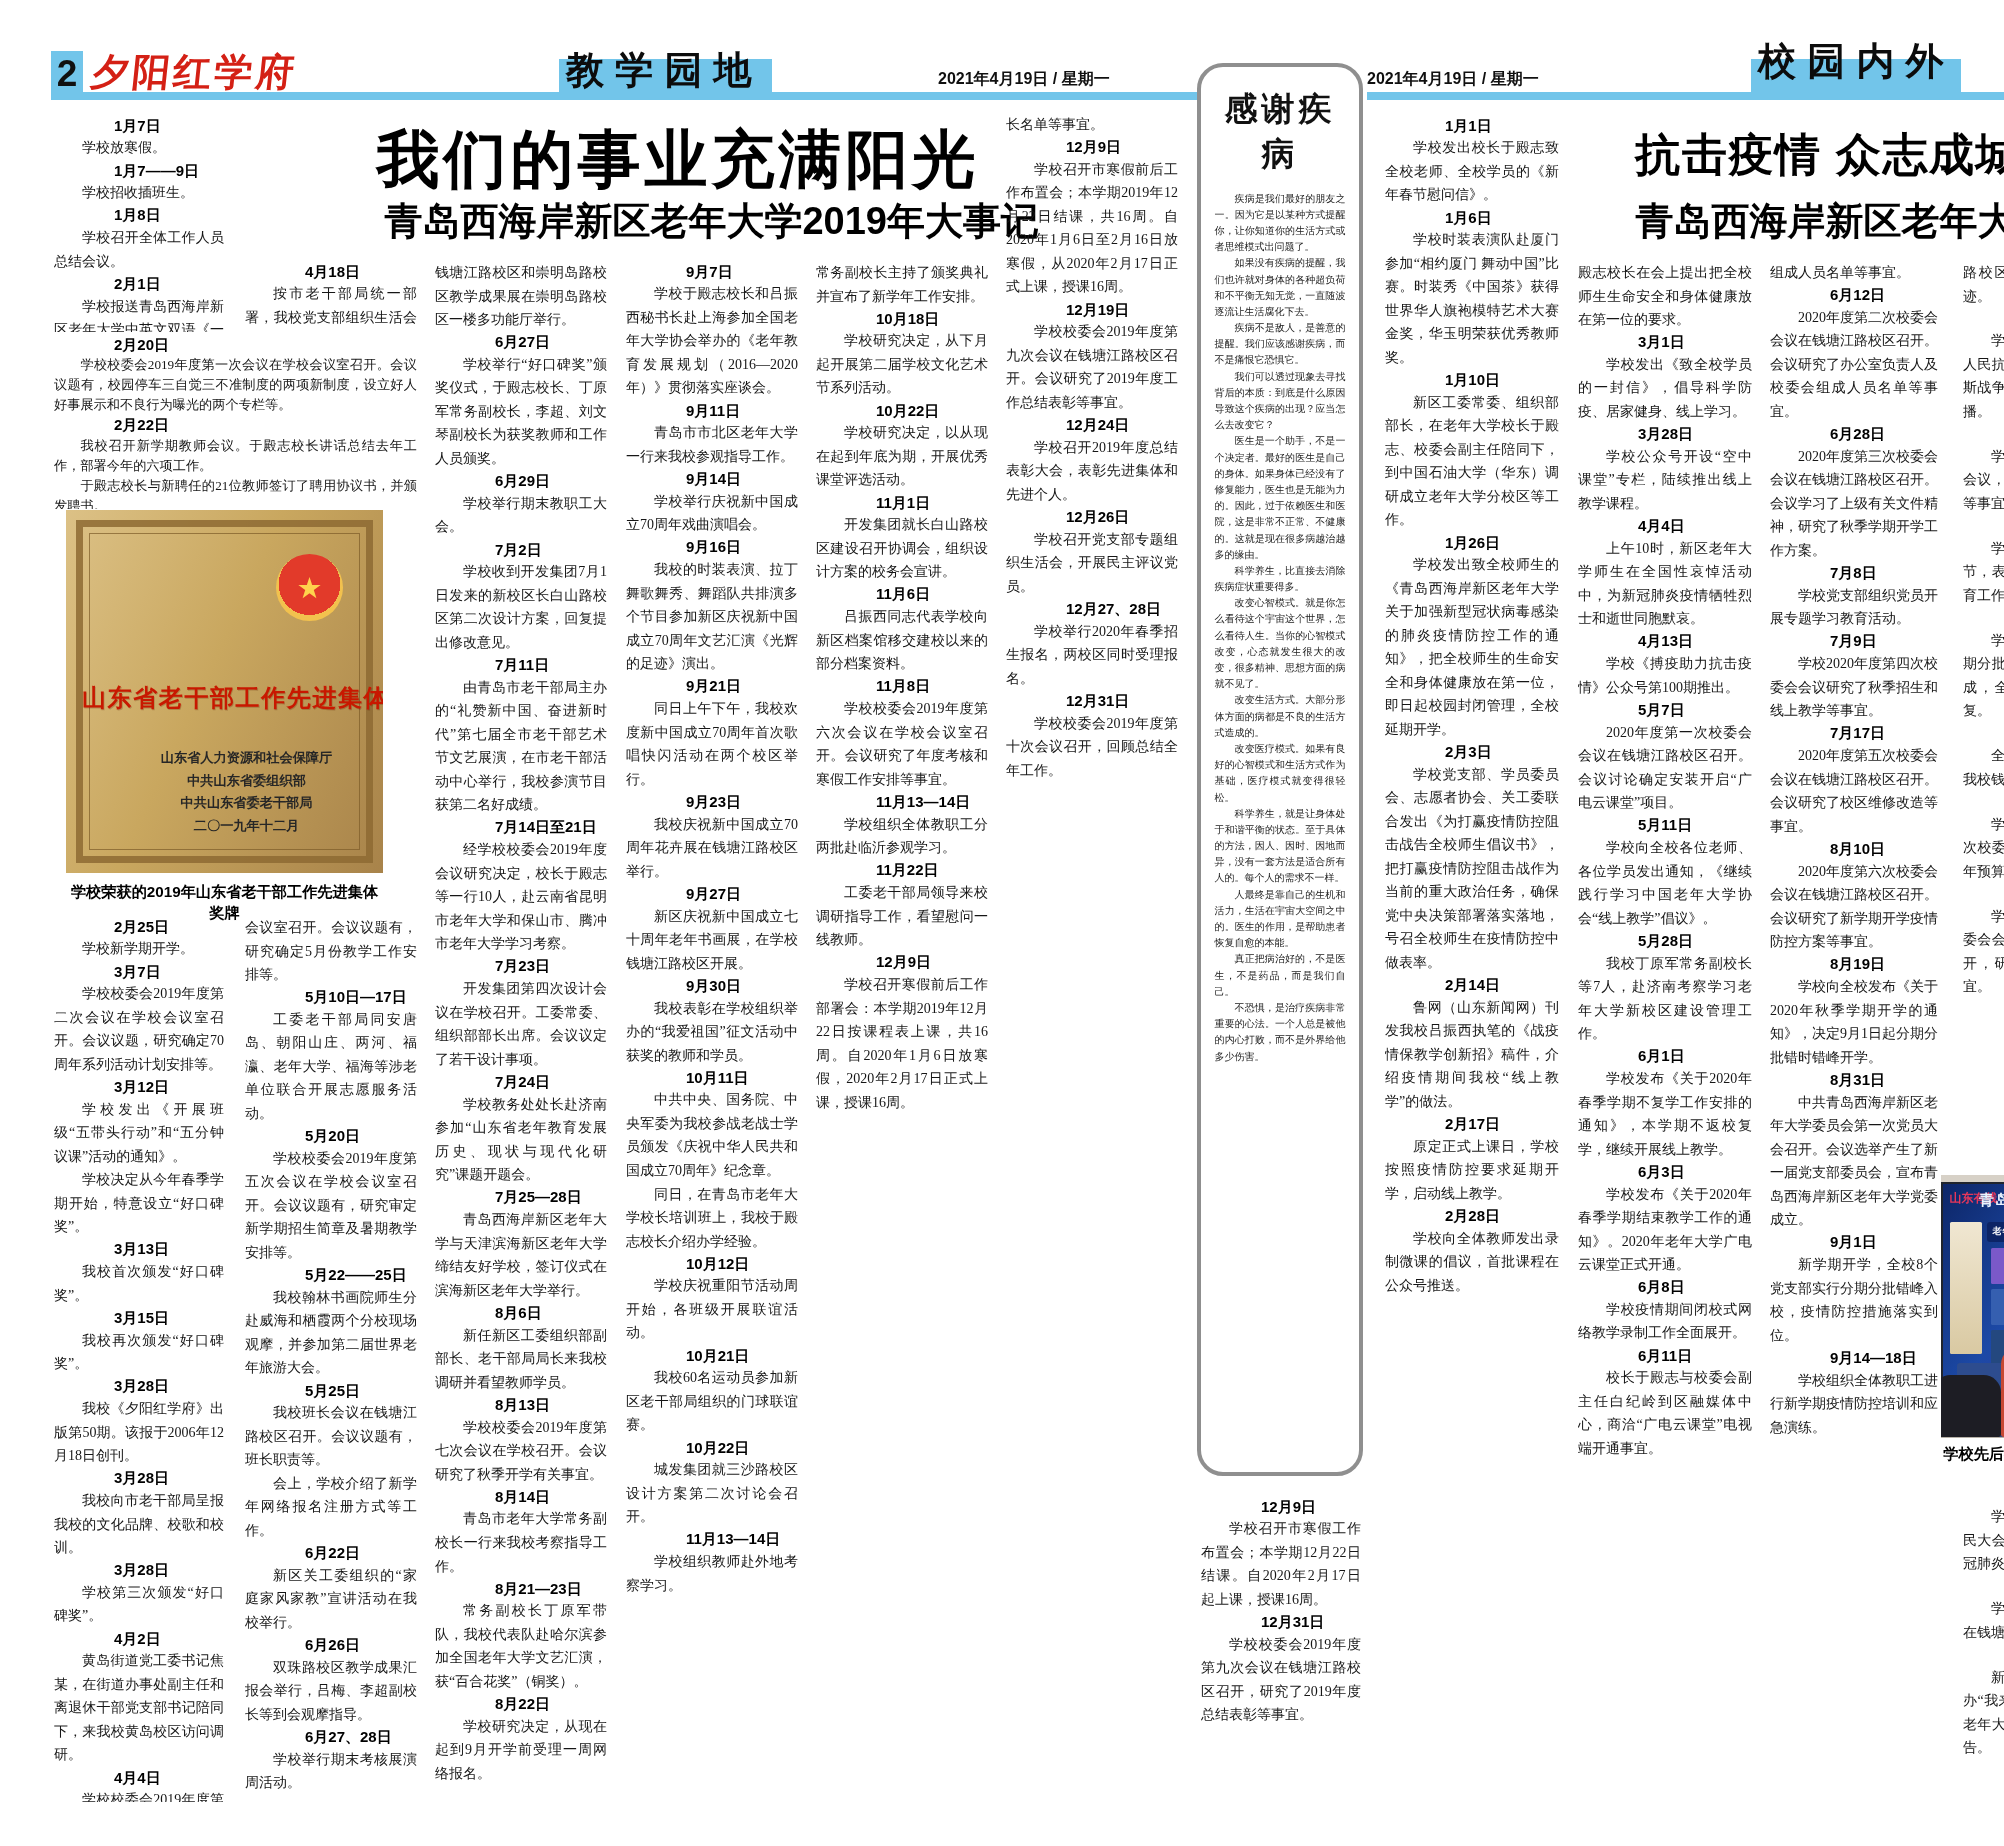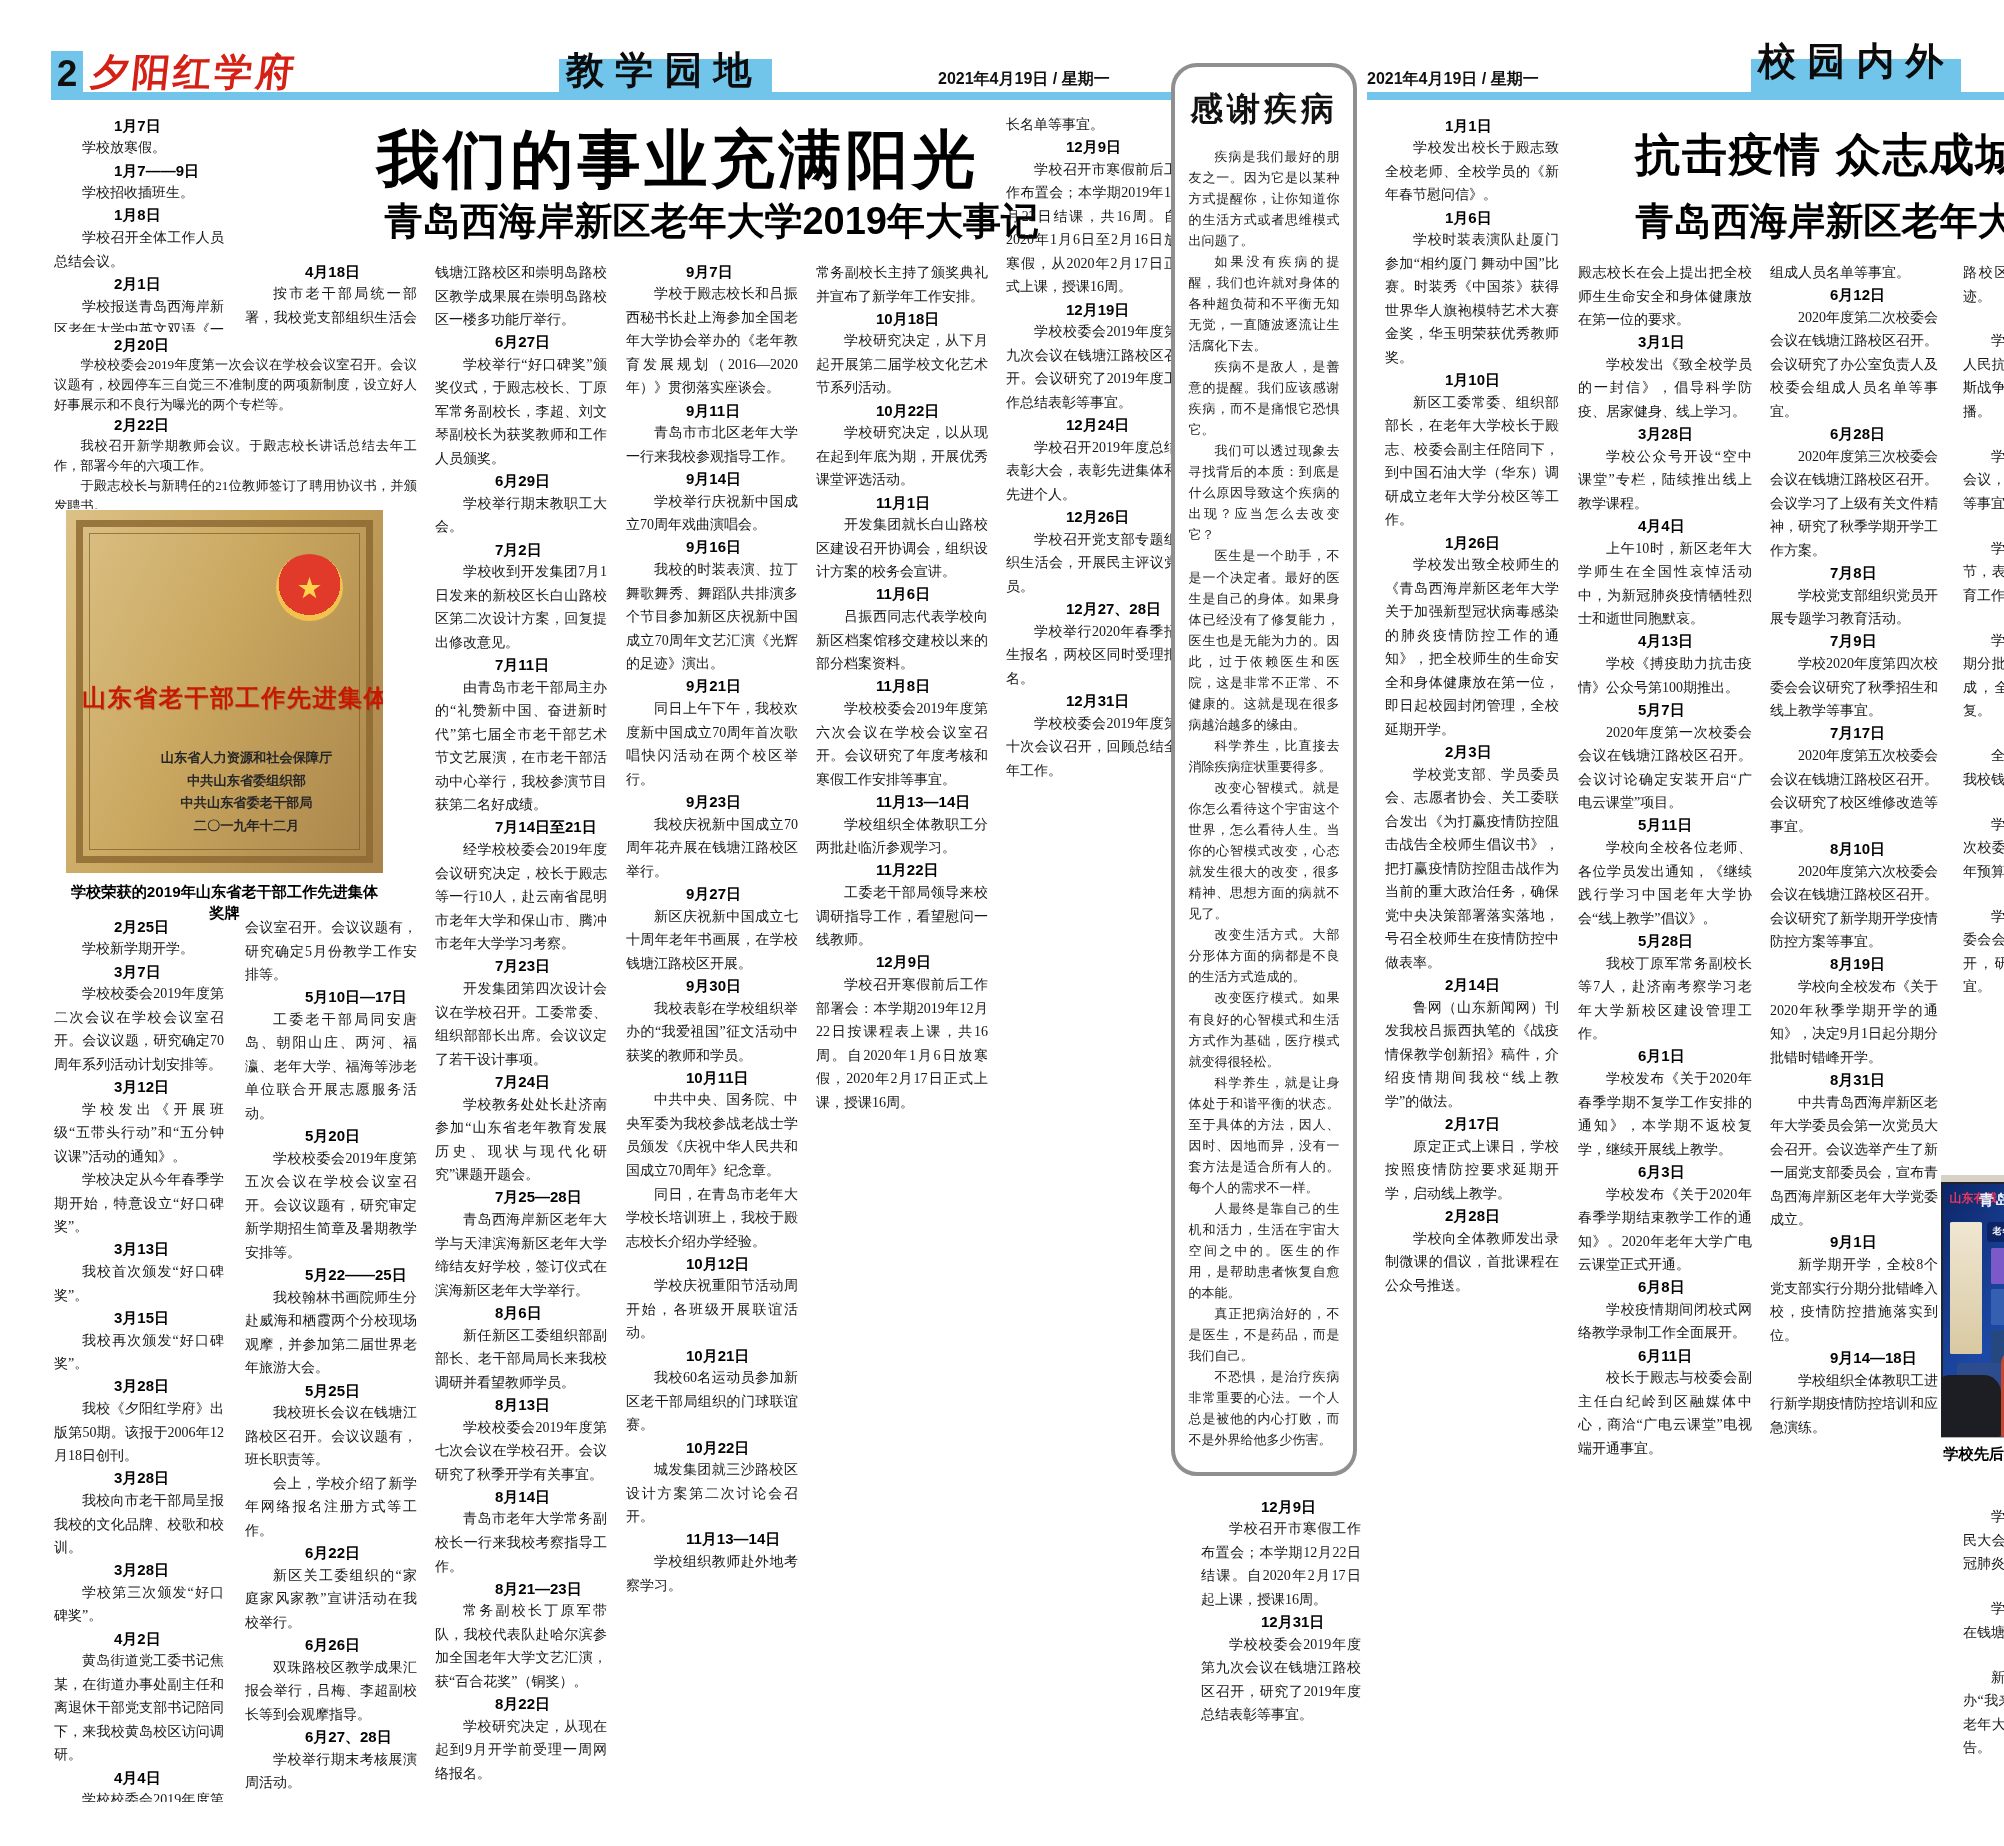--- a/index.html
+++ b/index.html
@@ -38,21 +38,21 @@
   .plaque-title{position:absolute;text-align:center;color:#c81800;font:bold 24px "Liberation Serif","DejaVu Serif",serif;
                 letter-spacing:1.6px;white-space:nowrap;text-shadow:0.8px 0.8px 0 rgba(90,30,0,.25);}
   .plaque-orgs{position:absolute;text-align:center;color:#262626;
                font:bold 13.2px "Liberation Sans","DejaVu Sans",sans-serif;line-height:1.7;}
   .photocap{position:absolute;font:bold 15.2px "Liberation Sans","DejaVu Sans",sans-serif;color:#000;text-align:center;}
   
   .essay{position:absolute;border:4.4px solid #8f8f8f;border-radius:26px;background:#fff;overflow:hidden;
          padding:16px 13.6px;box-sizing:border-box;}
   .essay-title{font:bold 33px "Liberation Sans","DejaVu Sans",sans-serif;color:#111;text-align:center;
                letter-spacing:4px;margin:4px 0 13.6px;}
-  .essay-body{font-size:13px;line-height:1.62;text-align:justify;color:#222;}
+  .essay-body{font-size:10px;line-height:1.62;text-align:justify;color:#222;}
   .essay-body p{margin:0;text-indent:2em;}
   
   .photo{position:absolute;background:#d7d1c7;overflow:hidden;}
   .ph-floor{position:absolute;left:0;right:0;bottom:0;height:76px;background:#b7b2a8;}
   .ph-screen{position:absolute;left:0;top:7.2px;width:245px;height:217px;border:2.4px solid #20242c;
              background:linear-gradient(125deg,#0d2668 0%,#1c49a6 40%,#41309a 75%,#15275e 100%);overflow:hidden;}
   .ph-brand{position:absolute;left:6.4px;top:5.6px;color:#e8375a;font:bold 12px "Liberation Sans","DejaVu Sans",sans-serif;}
   .ph-screen-title{position:absolute;left:36px;top:6.4px;color:#eaf4ff;
                    font:bold 15px "Liberation Serif","DejaVu Serif",serif;letter-spacing:1.2px;white-space:nowrap;}
   .ph-menu{position:absolute;left:44px;top:38px;color:#ffffff;background:rgba(10,30,90,.75);
@@ -239,21 +239,21 @@
       <div class="d">12月24日</div>
       <p>学校召开2019年度总结表彰大会，表彰先进集体和先进个人。</p>
       <div class="d">12月26日</div>
       <p>学校召开党支部专题组织生活会，开展民主评议党员。</p>
       <div class="d">12月27、28日</div>
       <p>学校举行2020年春季招生报名，两校区同时受理报名。</p>
       <div class="d">12月31日</div>
       <p>学校校委会2019年度第十次会议召开，回顾总结全年工作。</p>
     </div>
 
-  <div class="essay" style="left:1171px;top:63px;width:186px;height:1413px;">
+  <div class="essay" style="left:1197px;top:63px;width:166px;height:1413px;">
     <div class="essay-title">感谢疾病</div>
     <div class="essay-body">
         <p>疾病是我们最好的朋友之一。因为它是以某种方式提醒你，让你知道你的生活方式或者思维模式出问题了。</p>
         <p>如果没有疾病的提醒，我们也许就对身体的各种超负荷和不平衡无知无觉，一直随波逐流让生活腐化下去。</p>
         <p>疾病不是敌人，是善意的提醒。我们应该感谢疾病，而不是痛恨它恐惧它。</p>
         <p>我们可以透过现象去寻找背后的本质：到底是什么原因导致这个疾病的出现？应当怎么去改变它？</p>
         <p>医生是一个助手，不是一个决定者。最好的医生是自己的身体。如果身体已经没有了修复能力，医生也是无能为力的。因此，过于依赖医生和医院，这是非常不正常、不健康的。这就是现在很多病越治越多的缘由。</p>
         <p>科学养生，比直接去消除疾病症状重要得多。</p>
         <p>改变心智模式。就是你怎么看待这个宇宙这个世界，怎么看待人生。当你的心智模式改变，心态就发生很大的改变，很多精神、思想方面的病就不见了。</p>
         <p>改变生活方式。大部分形体方面的病都是不良的生活方式造成的。</p>

